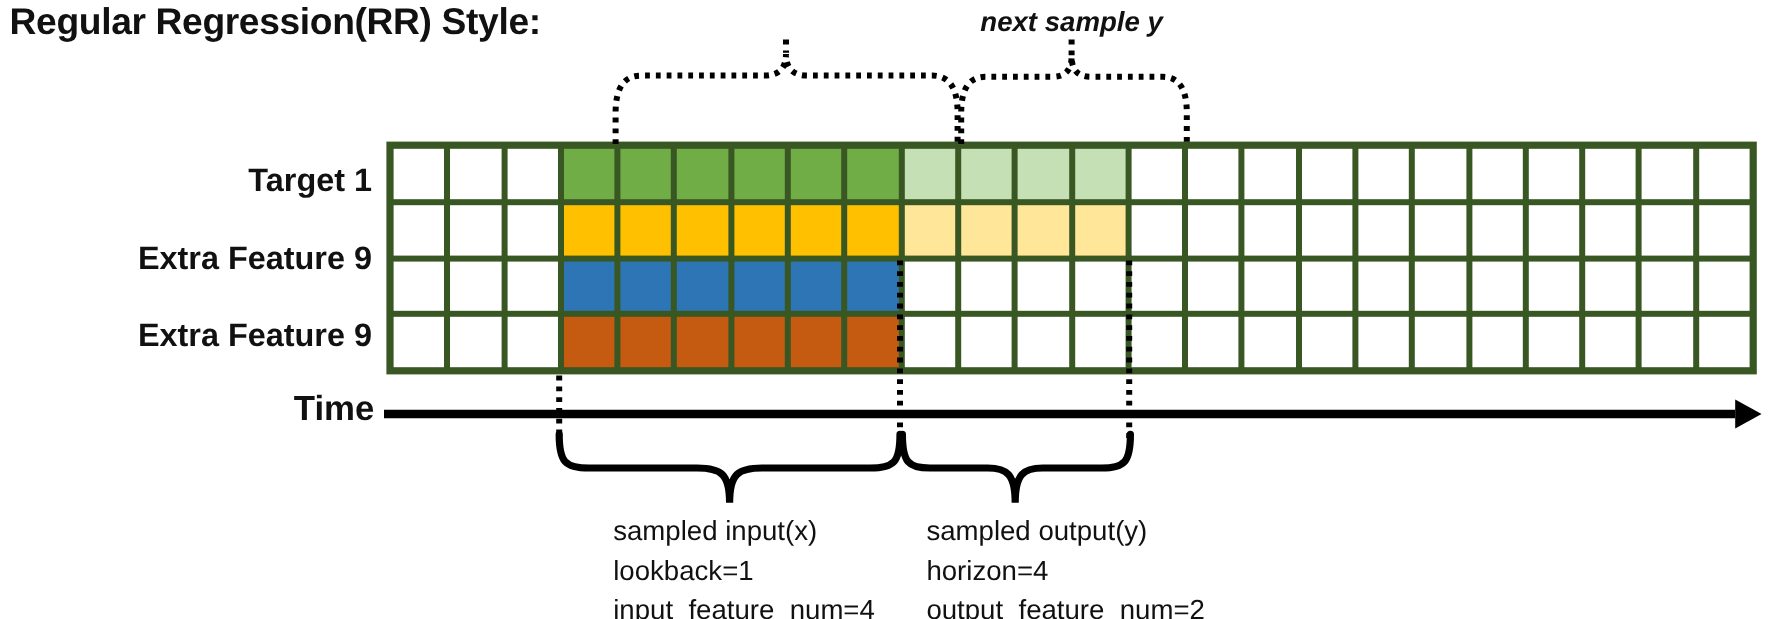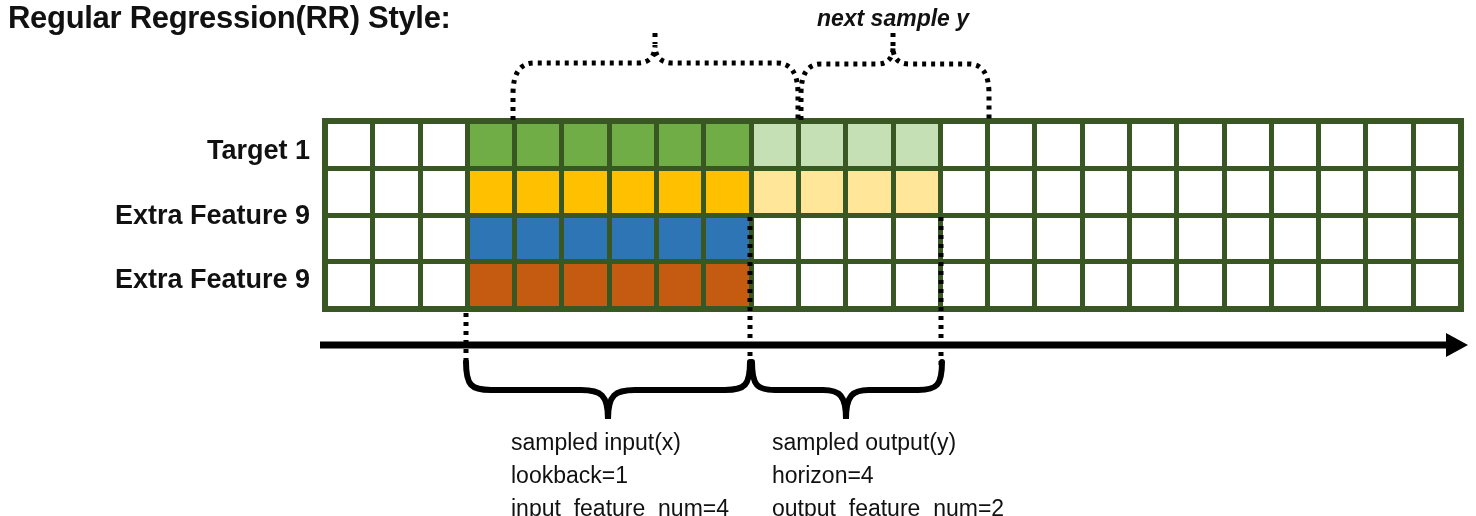--- a/index.html
+++ b/index.html
@@ -157,20 +157,21 @@
       <div class="cell" style="background: rgb(255, 255, 255);"></div>
       <div class="cell" style="background: rgb(255, 255, 255);"></div>
       <div class="cell" style="background: rgb(255, 255, 255);"></div>
       <div class="cell" style="background: rgb(255, 255, 255);"></div>
       <div class="cell" style="background: rgb(255, 255, 255);"></div>
       <div class="cell" style="background: rgb(255, 255, 255);"></div>
       <div class="cell" style="background: rgb(255, 255, 255);"></div>
       <div class="cell" style="background: rgb(255, 255, 255);"></div>
     </div>
 
+  <div class="time-label">Time</div>
 
   <svg class="svg-overlay" width="1476" height="516" viewBox="0 0 1476 516">
 
     <line class="dotted" x1="655" y1="33" x2="655" y2="44"></line>
     <line class="dotted" x1="893" y1="33" x2="893" y2="46"></line>
     <path class="dotted" d="M513,120 L513,94 Q513,63 534,63 L637,63 Q655,63 655,45 Q655,63 673,63 L777,63 Q798,63 798,94 L798,120"></path>
     <path class="dotted" d="M801,120 L801,94 Q801,64 821,64 L877,64 Q893,64 893,47 Q893,64 909,64 L969,64 Q989,64 989,94 L989,120"></path>
 
     <line class="dotted" x1="466" y1="313" x2="466" y2="366"></line>
     <line class="dotted" x1="750" y1="217" x2="750" y2="366"></line>

